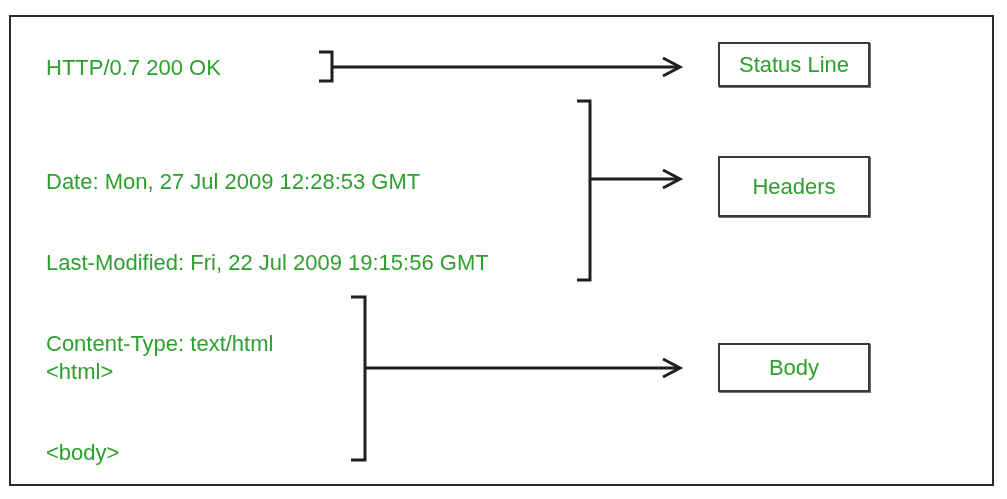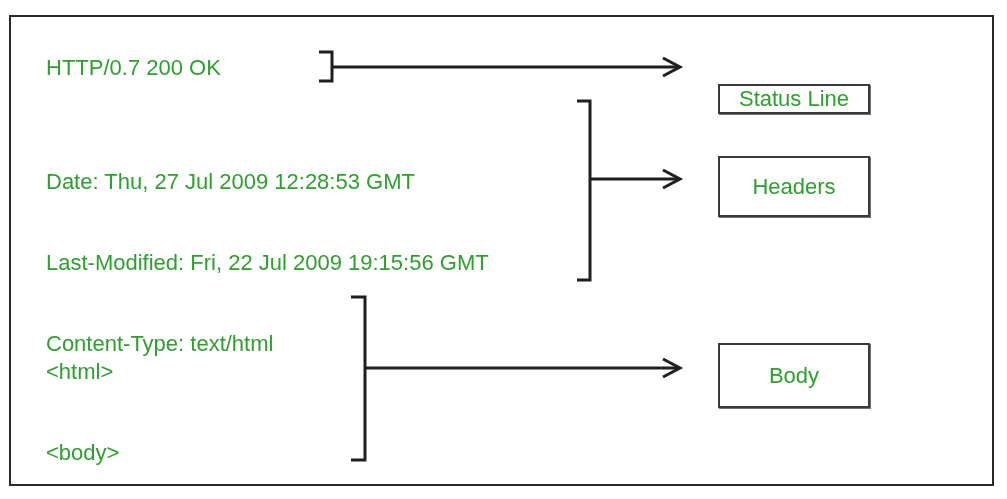--- a/index.html
+++ b/index.html
@@ -65,35 +65,35 @@
     background: var(--bg);
     display: flex;
     align-items: center;
     justify-content: center;
   }
   .label-box span {
     color: var(--green);
     font-size: 22px;
     font-family: "Liberation Sans", sans-serif;
   }
-  .box-status  { top: 42px;  height: 30px; margin-top: 42px; }
+  .box-status  { top: 42px;  height: 45px; }
   .box-headers { top: 156px; height: 61px; }
-  .box-body    { top: 343px; height: 65px; }
+  .box-body    { top: 343px; height: 49px; }
 </style>
 </head>
 <body>
 
 <div class="canvas">
 
   <div class="frame"></div>
 
   <div class="green-text status-pos">HTTP/0.7 200 OK</div>
 
   <div class="green-text headers-pos">
-    <div>Date: Thu, 27 Jul 2009 12:28:53 GMT</div>
+    <div>Date: Mon, 27 Jul 2009 12:28:53 GMT</div>
     <div>Last-Modified: Fri, 22 Jul 2009 19:15:56 GMT</div>
     <div>Content-Type: text/html</div>
     
   </div>
 
   <div class="green-text bodyblock-pos">
     <div>&lt;html&gt;</div>
     <div>&lt;body&gt;</div>
     
     

